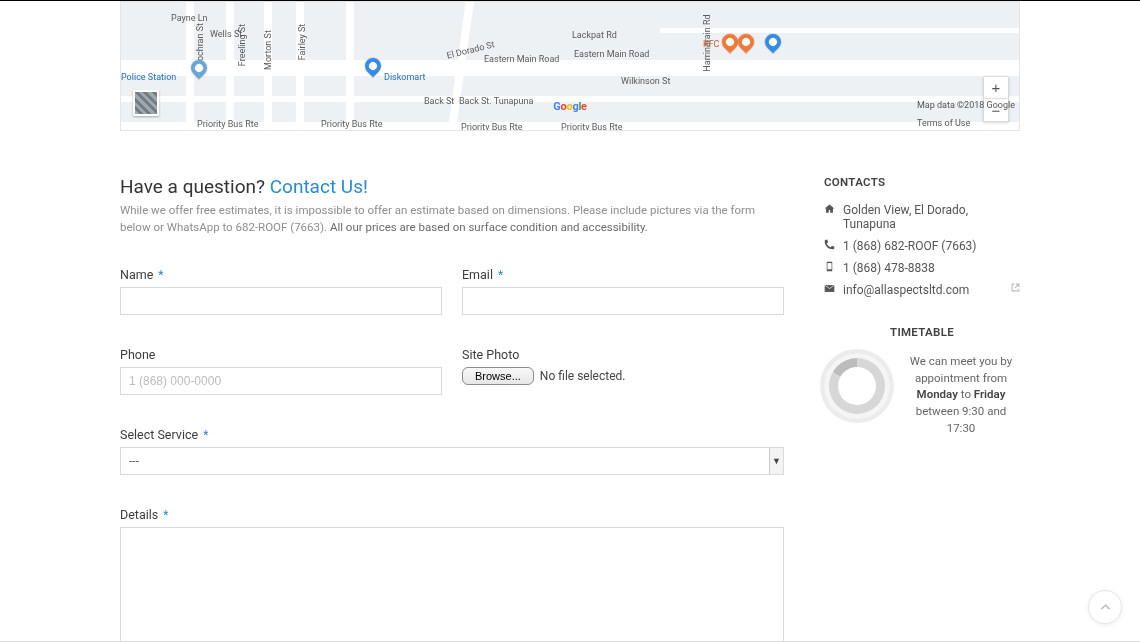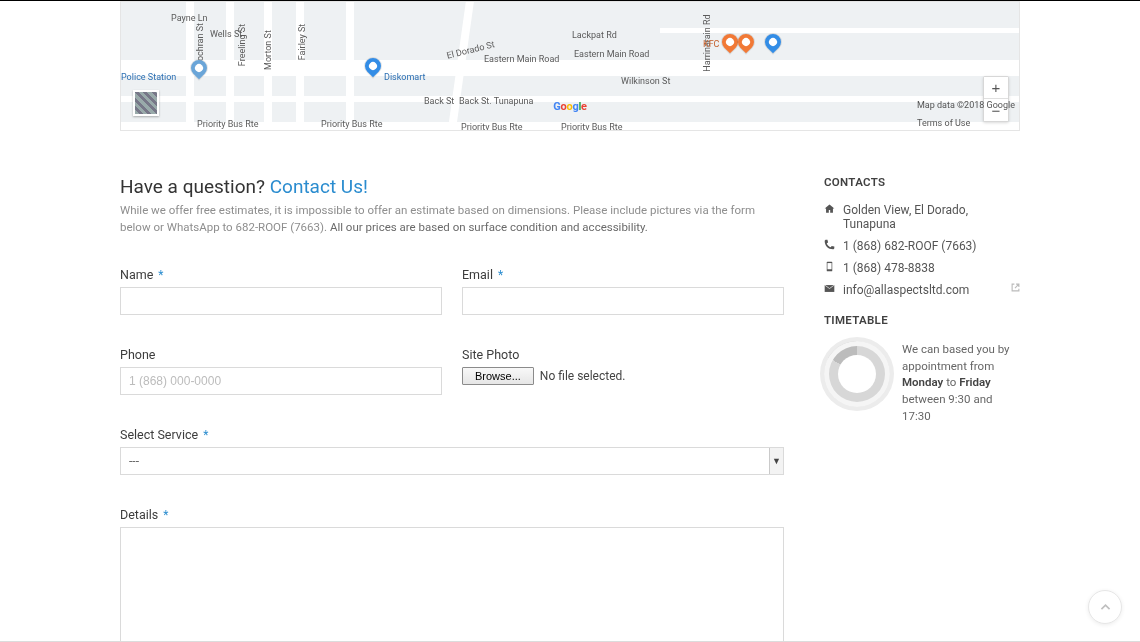--- a/index.html
+++ b/index.html
@@ -112,31 +112,31 @@
   textarea { height:178px; padding:8px; resize:both; }
   .select-wrap { display:flex; height:28px; }
   .select-wrap .sel-text { flex:1; padding:0 8px; display:flex; align-items:center; color:#666;}
   .select-wrap .sel-btn {
     width:14px; background:#f3f3f3; border-left:1px solid #cacaca;
     display:flex;align-items:center;justify-content:center; font-size:9px; color:#444;
   }
   .file-row { display:flex; align-items:center; gap:6px; }
   .file-btn {
     border:1px solid #8b8b8b; background:linear-gradient(#f8f8f8,#e6e6e6);
-    font-size:11px; padding:2px 12px; border-radius:1px; cursor:pointer;
+    font-size:11px; padding:2px 12px; border-radius:6px; cursor:pointer;
   }
   .file-status { font-size:12px; color:#444; }
 
   
   h4.side { font-size:11.5px; letter-spacing:.3px; color:#414141; font-weight:600; margin-bottom:14px;}
   .contact-list { list-style:none; font-size:12px; color:#555; }
   .contact-list li { display:flex; align-items:flex-start; gap:8px; margin-bottom:8px;}
   .contact-list .ic { width:11px; flex-shrink:0; color:#555; }
   .contact-list .ext { margin-left:auto; color:#bbb; font-size:10px;}
-  .timetable { margin-top:16px; }
+  .timetable { margin-top:28px;text-align:center; }
   .tt-row { display:flex; gap:12px; align-items:flex-start;}
   .clock {
     width:66px; height:66px; border-radius:50%; position:relative; flex-shrink:0;
     background: conic-gradient(#d7d7d7 0 300deg, #bcbcbc 300deg 360deg);
     box-shadow: 0 0 0 4px #ececec, inset 0 0 0 5px #f5f5f5;
   }
   .clock::after{
     content:''; position:absolute; inset:14px; border-radius:50%; background:#fff;
   }
   .tt-text { font-size:11.5px; color:#666; line-height:1.45;}
@@ -323,21 +323,21 @@
               </svg>
           </span>
         </li>
       </ul>
 
       <div class="timetable">
         <h4 class="side">TIMETABLE</h4>
         <div class="tt-row">
           <div class="clock"></div>
           <div class="tt-text">
-            <span>We can based you by appointment from </span><b>Monday</b><span> to </span><b>Friday</b><span> between 9:30 and 17:30</span>
+            <span>We can meet you by appointment from </span><b>Monday</b><span> to </span><b>Friday</b><span> between 9:30 and 17:30</span>
           </div>
         </div>
       </div>
     </div>
   </div>
 </div>
 
 <div class="scroll-top">
   <svg viewBox="0 0 16 16" width="13" height="13" fill="none" stroke="currentColor" stroke-width="2">
       <path d="M3 10l5-5 5 5"></path>

